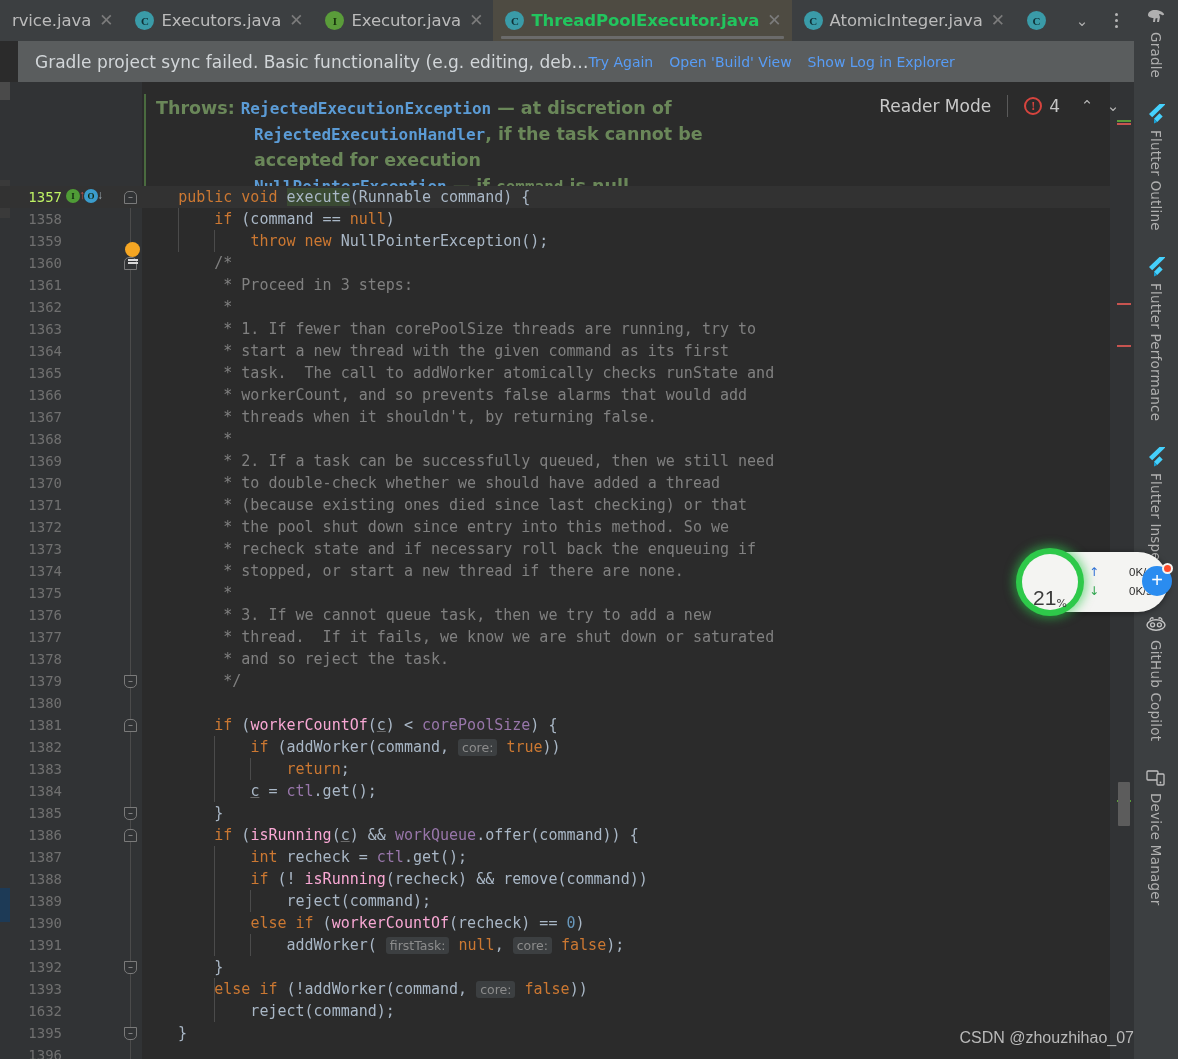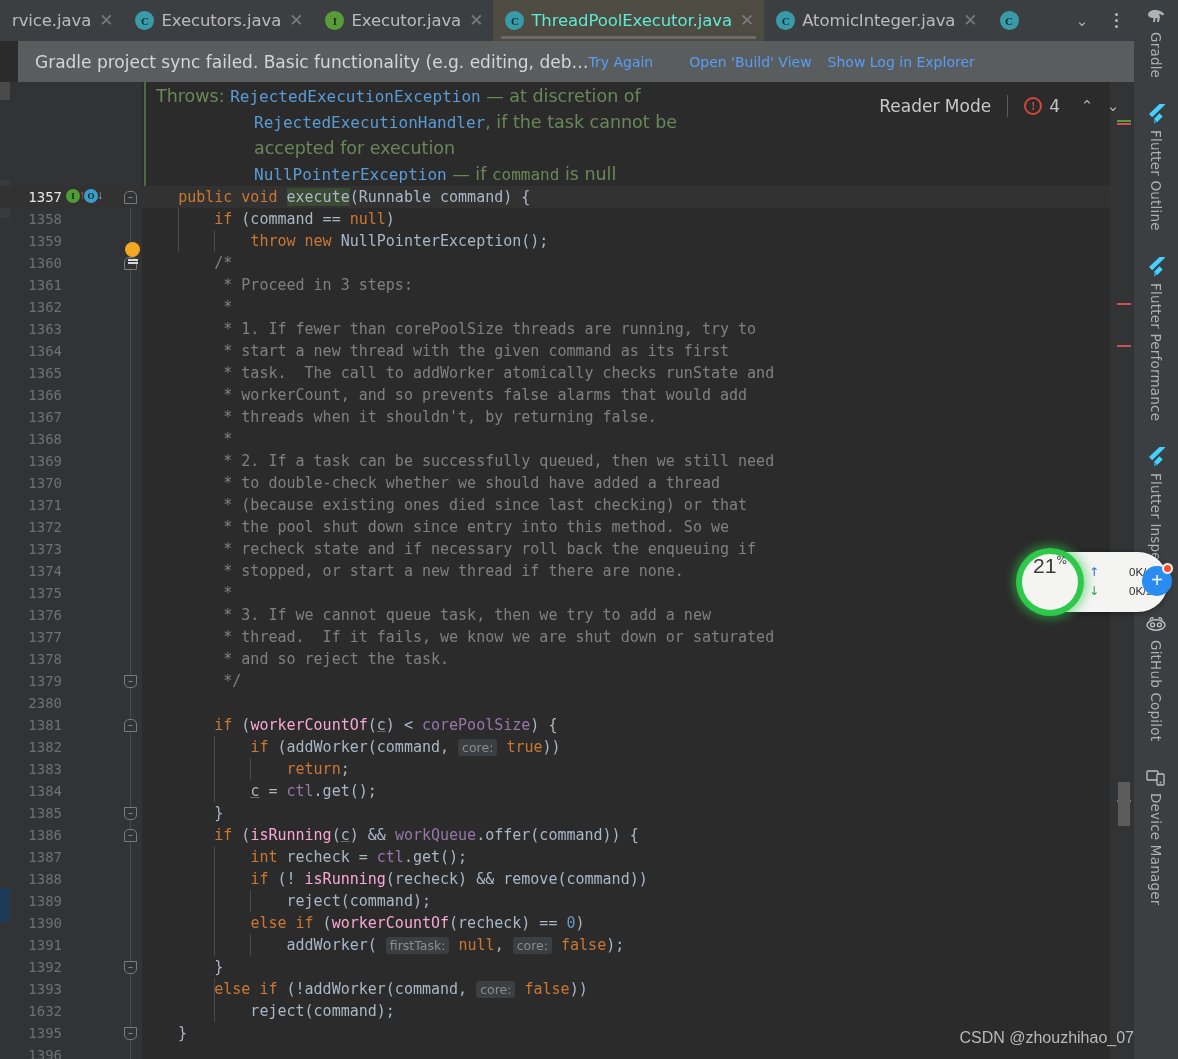--- a/index.html
+++ b/index.html
@@ -20,21 +20,21 @@
     display:flex; align-items:center; gap:7px;
     padding:0 9px 0 12px; height:41px; cursor:default;
     white-space:nowrap; position:relative;
   }
   .tab.active{ background:#4e4b42; }
   .tab.active:after{
     content:""; position:absolute; left:8px; right:8px; bottom:2px; height:3px;
     background:#6b6b6b; border-radius:1px;
   }
   .tab-label{ font-size:16.5px; color:#bbbbbb; letter-spacing:-0.1px;}
-  .tab.active .tab-label{ color:#5eead4; }
+  .tab.active .tab-label{ color:#22c55e;font-weight:bold; }
   .tab-close{
     font-size:17px; color:#7b7b7b; line-height:1; padding:0 1px;
     font-family:"Liberation Sans", sans-serif;
   }
   .ficon{
     width:19px;height:19px;border-radius:50%;
     display:flex;align-items:center;justify-content:center;
     font-size:11px; font-weight:bold; color:#1c2b2b;
     font-family:"Liberation Serif", serif; flex:0 0 auto;
   }
@@ -49,21 +49,21 @@
 
   
   .notif{
     position:absolute; left:18px; top:41px; width:1120px; height:41px;
     background:#5a5d5e; display:flex; align-items:center;
     padding-left:17px; gap:0px; overflow:hidden;
   }
   .notif-text{ font-size:17px; color:#d2d6d9; white-space:nowrap; }
   .notif-link{ font-size:14px; color:#589df6; white-space:nowrap; }
   .notif-link.sp1{ margin-left:0px; }
-  .notif-link.sp2{ margin-left:36px;text-align:right; }
+  .notif-link.sp2{ margin-left:16px;text-align:right; }
   .notif-link.sp3{ margin-left:16px; }
 
   
   .ed-header{
     position:absolute; right:44px; top:88px; height:36px;
     display:flex; align-items:center; gap:0px;
     padding-right:8px; z-index:6;
   }
   .reader-mode{ font-size:17px; color:#c9c9c9; padding-right:16px;}
   .hdr-sep{width:1px;height:22px;background:#5a5a5a;margin-right:16px;}
@@ -86,42 +86,42 @@
   .gutter{
     position:absolute;left:10px;top:0;width:110px;height:100%;
     background:#313335;
   }
   .fold-col{ position:absolute;left:120px;top:0;width:22px;height:100%; background:#313335;}
   .fold-line{position:absolute;left:130px;top:0;width:1px;height:100%;background:#4b4b4b;}
   .code-bg{position:absolute;left:142px;top:0;right:24px;height:100%;background:#2b2b2b;}
 
   
   .doc{
-    position:absolute; left:142px; top:0; width:920px; height:104px;
-    background:#2b2b2b; padding-left:14px; padding-top:1px;
+    position:absolute; left:142px; top:12px; width:920px; height:104px;
+    background:#2b2b2b; padding-left:14px; padding-top:1px;font-weight:bold;
   }
   .doc:before{content:"";position:absolute;left:2px;top:0;bottom:0;width:2px;background:#4a6b3f;}
   .doc-line{ height:26px; line-height:26px; font-size:17.5px; color:#6a8759;
     font-family:"DejaVu Sans", sans-serif; white-space:nowrap;}
   .doc-link{ color:#5b9bd5; font-family:"DejaVu Sans Mono", monospace; font-size:16px;}
   .doc-ind{ padding-left:98px; }
   .doc-mono{ font-family:"DejaVu Sans Mono", monospace; font-size:16px;}
 
   .bulb{
     position:absolute; left:124px; top:160px; width:17px;height:22px; z-index:4;
   }
   .bulb .b-top{width:15px;height:15px;border-radius:50%;background:#f5a623;margin:0 auto;}
   .bulb .b-bot{width:10px;margin:0 auto;}
   .bulb .b-bot i{display:block;height:2px;background:#d9d9d9;margin-top:1.5px;}
 
   
   .lines{position:absolute;left:0;top:104px;width:100%;}
   .ln{ position:relative; height:22px; line-height:22px; }
   .ln.cur{ background:#323232; }
-  .ln.cur .num{color:#e5e5e5;}
+  .ln.cur .num{color:#bef264;}
   .num{
     position:absolute; left:10px; width:52px; text-align:right;
     font-family:"DejaVu Sans Mono", monospace; font-size:14px; color:#707070;
   }
   .gmark{position:absolute;left:66px;top:3px;display:flex;gap:4px;align-items:center;}
   .gm{width:14px;height:14px;border-radius:50%;display:flex;align-items:center;justify-content:center;
       font-size:9px;color:#102810;font-weight:bold;position:relative;font-family:"Liberation Serif",serif;}
   .gm.impl{background:#4f9c36;}
   .gm.over{background:#3b9ccc;}
   .gm-arrow{position:absolute;left:13px;top:-1px;font-size:12px;line-height:14px;}
@@ -180,21 +180,21 @@
     box-shadow:0 1px 6px rgba(0,0,0,.45); z-index:20;
   }
   .netw-ring{
     position:absolute; left:-4px; top:-4px; width:68px;height:68px;border-radius:50%;
     background:#2ec94a;
     box-shadow:0 0 10px 3px rgba(46,201,74,.55);
     display:flex;align-items:center;justify-content:center;
   }
   .netw-inner{
     width:56px;height:56px;border-radius:50%;background:#f4f4f2;
-    display:flex;align-items:flex-start;justify-content:center;
+    display:flex;align-items:flex-end;justify-content:center;
   }
   .netw-pct{font-size:21px;color:#3b3b3b;font-family:"Liberation Sans",sans-serif;}
   .netw-pctsym{font-size:11px;color:#3b3b3b;}
   .netw-rows{position:absolute;left:68px;top:10px;width:64px;}
   .netw-row{display:flex;align-items:center;height:19px;gap:3px;}
   .netw-arrow{font-size:12px;width:12px;text-align:center;}
   .netw-arrow.up{color:#2d6fd4;}
   .netw-arrow.dn{color:#2aa34a;}
   .netw-val{font-size:11.5px;color:#2d2d2d;flex:1;text-align:right;
             font-family:"Liberation Sans",sans-serif;}
@@ -387,21 +387,21 @@
         <div class="ln">
           <span class="num">1378</span>
           <span class="code">         <span class="cm">* and so reject the task.</span></span>
         </div>
         <div class="ln">
           <span class="num">1379</span>
           <span class="fold end">–</span>
           <span class="code">         <span class="cm">*/</span></span>
         </div>
         <div class="ln">
-          <span class="num">2380</span>
+          <span class="num">1380</span>
         </div>
         <div class="ln">
           <span class="num">1381</span>
           <span class="fold start">–</span>
           <span class="code">        <span class="kw">if</span> (<span class="stat">workerCountOf</span>(<span class="uline">c</span>) &lt; <span class="fld">corePoolSize</span>) {</span>
         </div>
         <div class="ln">
           <span class="num">1382</span>
           <span class="code">            <span class="kw">if</span> (addWorker(command, <span class="hint">core:</span> <span class="kw">true</span>))</span>
         </div>

